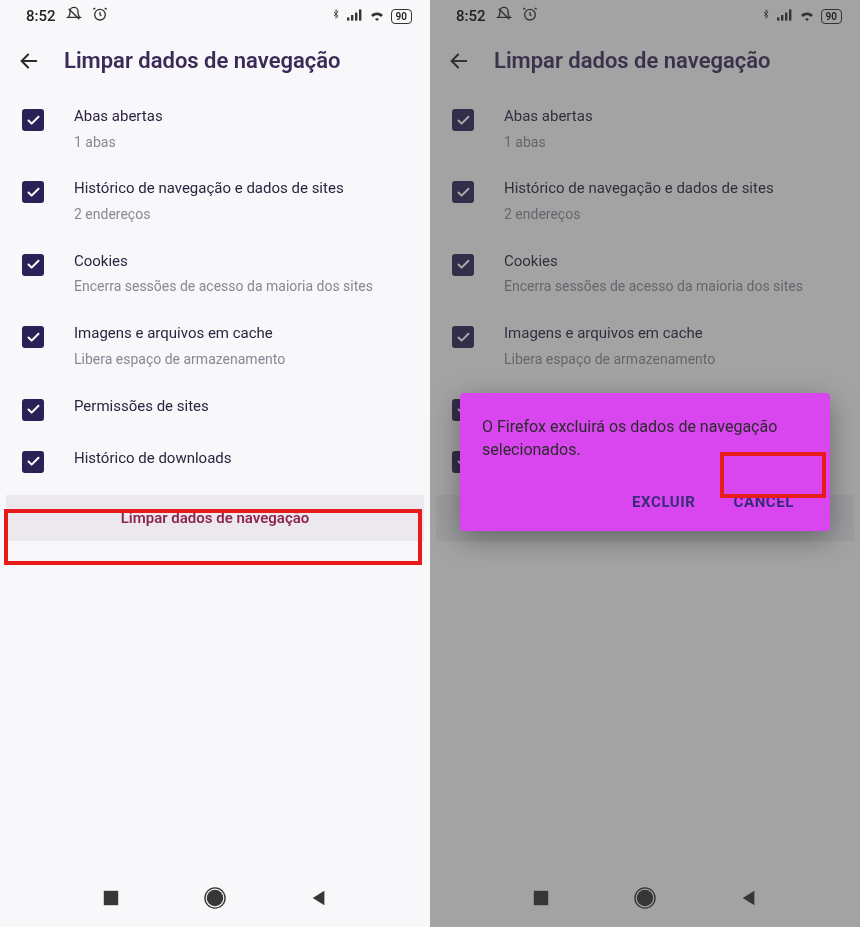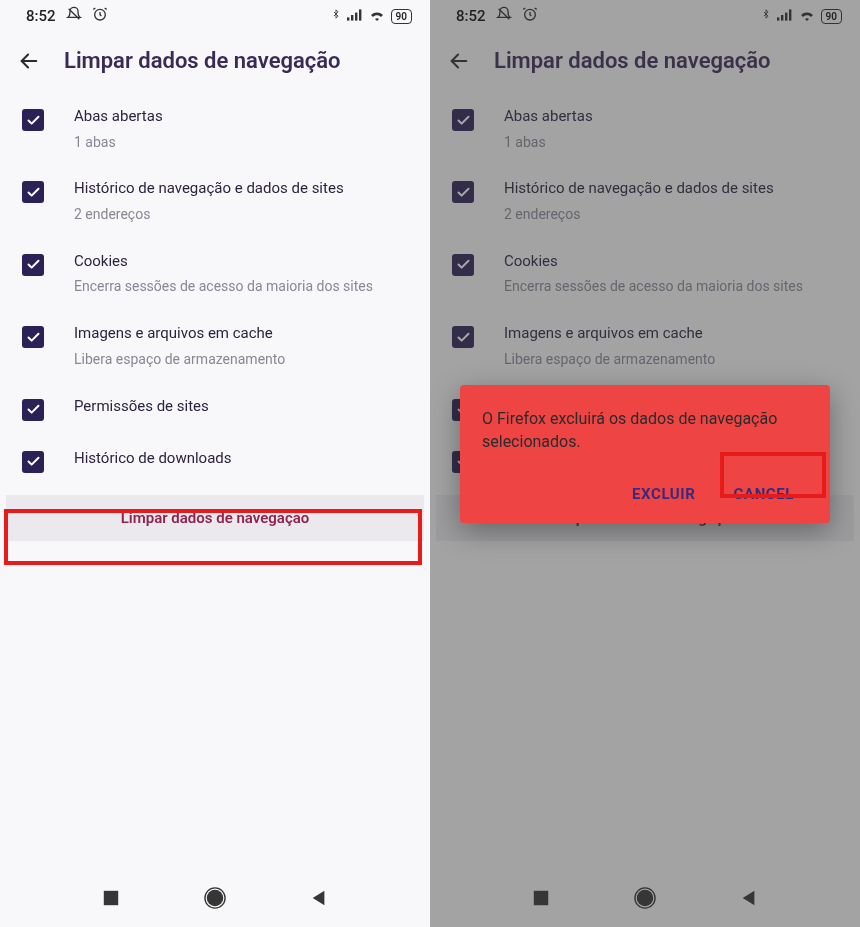--- a/index.html
+++ b/index.html
@@ -134,22 +134,22 @@
     justify-content: space-around;
     padding: 0 60px;
     z-index: 4;
   }
   .nav-icon { color: #363636; }
   
   .dialog {
     position: absolute;
     left: 30px;
     right: 30px;
-    top: 385px;
-    background: #ef4444;
+    top: 393px;
+    background: #d946ef;
     border-radius: 4px;
     box-shadow: 0 8px 28px rgba(0,0,0,0.35);
     z-index: 6;
     padding: 22px 22px 10px 22px;
   }
   .dialog-msg {
     font-size: 16px;
     color: #2b2b2b;
     line-height: 1.45;
   }

